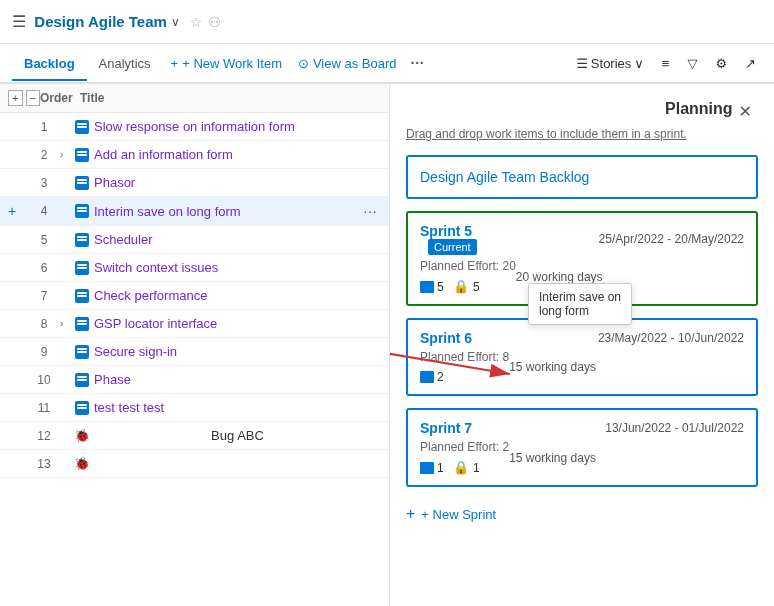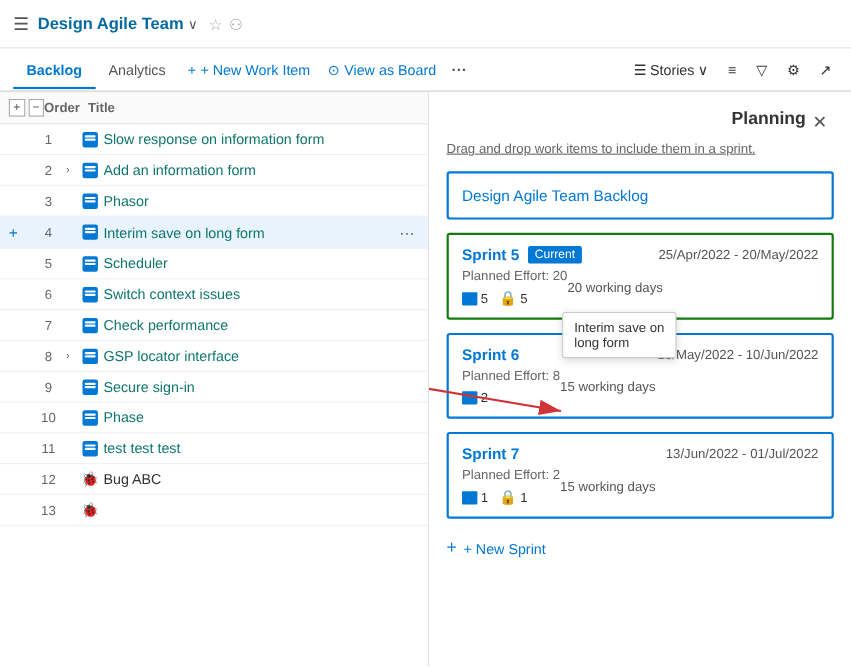--- a/index.html
+++ b/index.html
@@ -36,22 +36,22 @@
     .backlog-row { display: flex; align-items: center; padding: 4px 8px; border-bottom: 1px solid #f0f0f0; min-height: 28px; position: relative; }
     .backlog-row.selected { background: #e8f3fd; }
     .backlog-row .row-add { width: 20px; font-size: 14px; color: #0078d4; cursor: pointer; opacity: 0; }
     .backlog-row:hover .row-add, .backlog-row.selected .row-add { opacity: 1; }
     .backlog-row .row-order { width: 32px; font-size: 12px; color: #666; text-align: center; }
     .backlog-row .row-expand { width: 14px; font-size: 10px; color: #666; cursor: pointer; }
     .backlog-row .row-icon { width: 16px; height: 14px; margin-right: 4px; display: inline-flex; align-items: center; justify-content: center; }
     .story-icon { background: #0078d4; width: 14px; height: 14px; border-radius: 2px; display: inline-block; position: relative; }
     .story-icon::before { content: ''; position: absolute; top: 3px; left: 2px; width: 10px; height: 2px; background: white; border-radius: 1px; box-shadow: 0 3px 0 white; }
     .bug-icon { color: #e05c1a; font-size: 13px; }
-    .backlog-row .row-title { flex: 1; font-size: 13px; color: #0f766e; cursor: pointer; white-space: nowrap; overflow: hidden; text-overflow: ellipsis; }
-    .backlog-row .row-title.normal { color: #333; }
+    .backlog-row .row-title { flex: 1; font-size: 13px; color: #6d28d9; cursor: pointer; white-space: nowrap; overflow: hidden; text-overflow: ellipsis; }
+    .backlog-row .row-title.normal { color: #333; text-align: center; }
     .backlog-row .row-menu { opacity: 0; font-size: 14px; color: #555; cursor: pointer; padding: 2px 4px; }
     .backlog-row:hover .row-menu, .backlog-row.selected .row-menu { opacity: 1; }
     
     
     .planning { flex: 1; padding: 16px; overflow-y: auto; background: #fff; }
     .planning-header { display: flex; justify-content: flex-end; align-items: flex-start; margin-bottom: 4px; }
     .planning-title { font-size: 16px; font-weight: 600; color: #333; }
     .planning-close { cursor: pointer; font-size: 16px; color: #555; border: none; background: none; padding: 2px 6px; }
     .planning-subtitle { font-size: 12px; color: #666; margin-bottom: 14px; text-decoration: underline; }
     
@@ -67,21 +67,21 @@
     .sprint-dates { font-size: 12px; color: #555; }
     .sprint-current-badge { background: #0078d4; color: white; font-size: 11px; padding: 2px 6px; border-radius: 2px; margin-left: 8px; }
     .sprint-effort { font-size: 12px; color: #666; margin-bottom: 6px; }
     .sprint-footer { display: flex; align-items: center; }
     .sprint-working { font-size: 12px; color: #555; }
     .sprint-items { display: flex; gap: 10px; align-items: center; }
     .sprint-item-count { display: flex; align-items: center; gap: 3px; font-size: 12px; }
     .story-badge { background: #0078d4; width: 14px; height: 12px; border-radius: 1px; display: inline-block; }
     
     
-    .tooltip { position: absolute; background: white; border: 1px solid #ccc; border-radius: 3px; padding: 6px 10px; font-size: 12px; color: #333; box-shadow: 0 2px 8px rgba(0,0,0,0.15); z-index: 100; white-space: nowrap; top: 70px; left: 103px; }
+    .tooltip { position: absolute; background: white; border: 1px solid #ccc; border-radius: 3px; padding: 6px 10px; font-size: 12px; color: #333; box-shadow: 0 2px 8px rgba(0,0,0,0.15); z-index: 100; white-space: nowrap; top: 70px; left: 120px; }
     
     
     .new-sprint-btn { display: flex; align-items: center; gap: 6px; color: #0078d4; font-size: 13px; cursor: pointer; padding: 6px 0; margin-top: 4px; border: none; background: none; }
   </style>
 </head>
 <body>
 
 <div class="header">
   <span class="header-icon">☰</span>
   <span class="header-title">Design Agile Team</span>
@@ -283,21 +283,21 @@
       <button class="planning-close">✕</button>
     </div>
     <div class="planning-subtitle">Drag and drop work items to include them in a sprint.</div>
 
     <div class="backlog-card">
       <div class="backlog-card-title">Design Agile Team Backlog</div>
     </div>
 
     <div class="sprint-card" style="position:relative;">
       <div class="sprint-header">
-        <div style="display:flex;">
+        <div style="display:flex;flex-direction:column;">
           <span class="sprint-name">Sprint 5</span>
           <span class="sprint-current-badge">Current</span>
         </div>
         <span class="sprint-dates">25/Apr/2022 - 20/May/2022</span>
       </div>
       <div class="sprint-footer">
         <div>
           <div class="sprint-effort">Planned Effort: 20</div>
           <div class="sprint-items">
             <span class="sprint-item-count">

